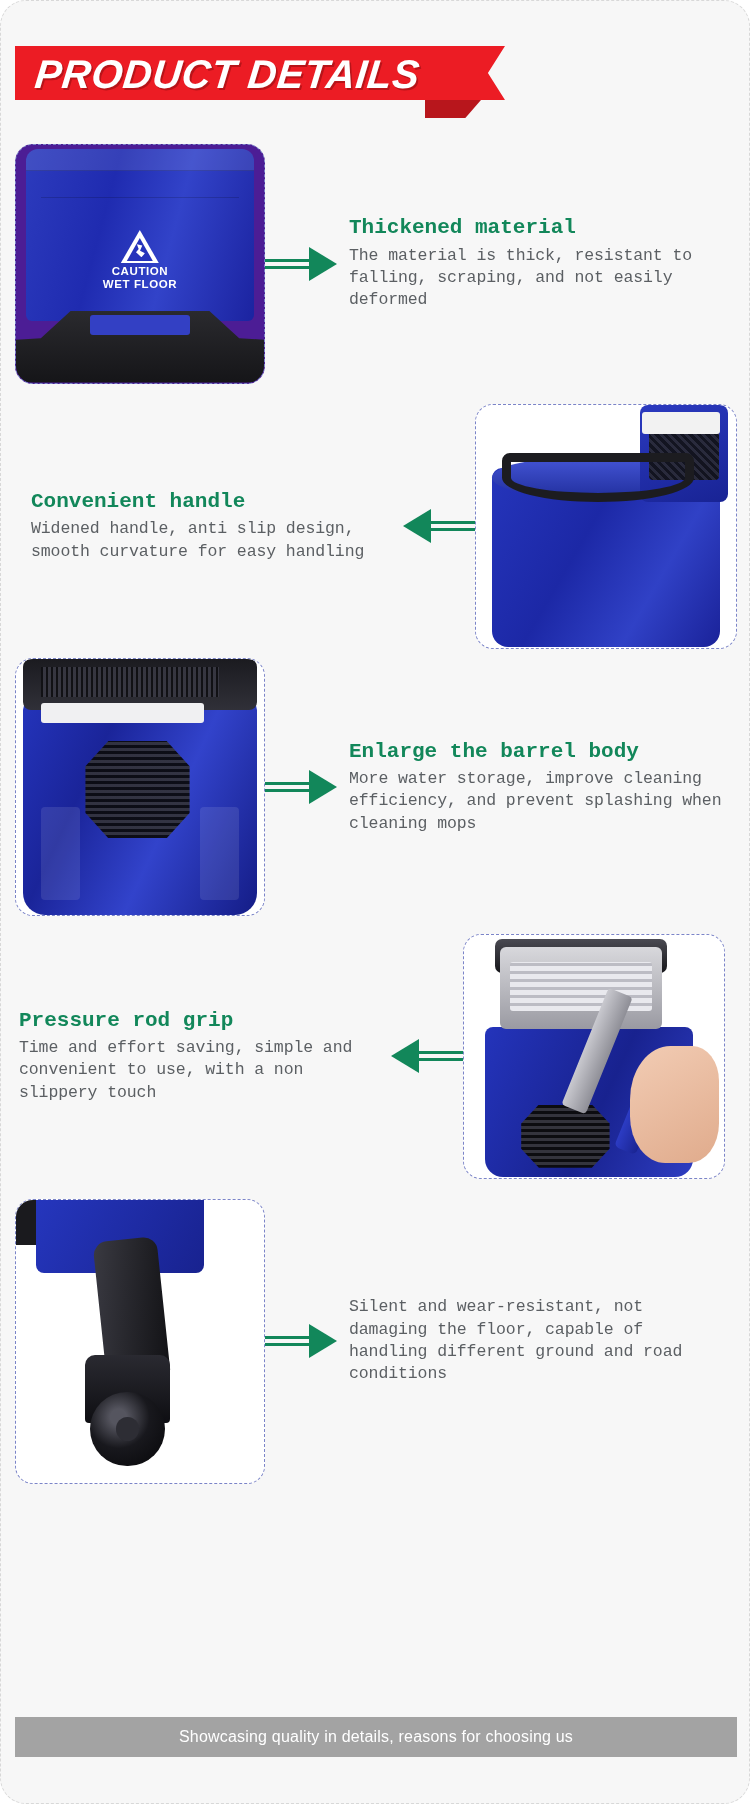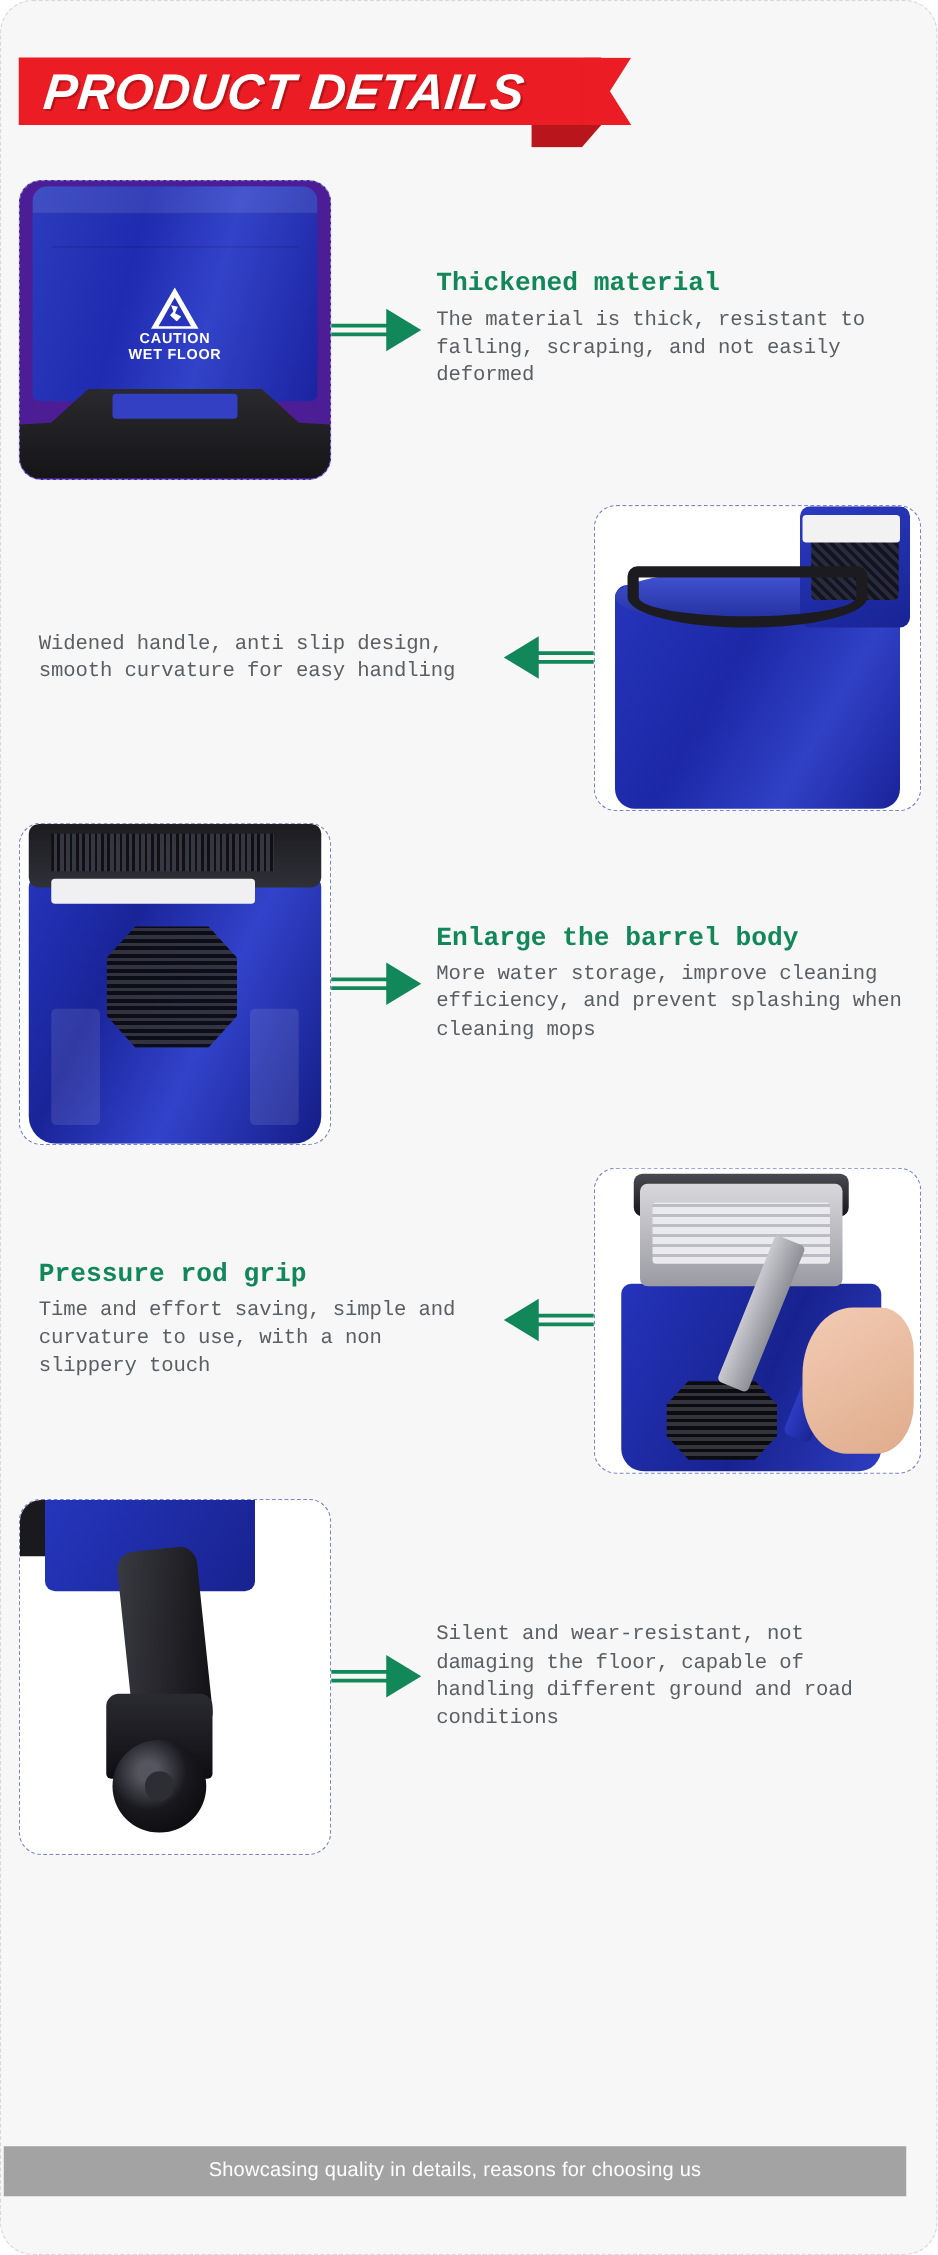--- a/index.html
+++ b/index.html
@@ -137,21 +137,21 @@
   
   .arrow.right .shaft-a, .arrow.right .shaft-b { left: 0; width: 48px; }
   .arrow.right .head { left: 44px; border-left: 28px solid #12875a; }
   
   .arrow.left .shaft-a, .arrow.left .shaft-b { right: 0; width: 48px; }
   .arrow.left .head { right: 44px; border-right: 28px solid #12875a; }
 
   
   .footer {
     position: absolute;
-    left: 2px;
+    left: 14px;
     top: 1716px;
     width: 722px;
     height: 40px;
     background: #a3a3a3;
     color: #ffffff;
     font-size: 16px;
     display: flex;
     align-items: center;
     justify-content: center;
     letter-spacing: 0.2px;
@@ -400,20 +400,21 @@
 
     <div class="text-col right">
       <div class="f-title">Thickened material</div>
       <div class="f-desc">The material is thick, resistant to falling, scraping, and not easily deformed</div>
     </div>
   </div>
 
   <div class="feature" style="left:14px; top:400px; width:722px; height:250px;">
 
     <div class="text-col left" style="padding-left:16px;">
+      <div class="f-title">Convenient handle</div>
       <div class="f-desc">Widened handle, anti slip design, smooth curvature for easy handling</div>
     </div>
 
     <div class="arrow left">
       <div class="shaft-a"></div>
         <div class="shaft-b"></div>
         <div class="head"></div>
     </div>
 
     <div class="photo bucket2" style="width:262px; height:245px;">
@@ -446,25 +447,25 @@
         <div class="shaft-b"></div>
         <div class="head"></div>
     </div>
 
     <div class="text-col right">
       <div class="f-title">Enlarge the barrel body</div>
       <div class="f-desc">More water storage, improve cleaning efficiency, and prevent splashing when cleaning mops</div>
     </div>
   </div>
 
-  <div class="feature" style="left:14px; top:930px; width:722px; height:250px;">
+  <div class="feature" style="left:2px; top:930px; width:722px; height:250px;">
 
     <div class="text-col left" style="padding-left:16px;">
       <div class="f-title">Pressure rod grip</div>
-      <div class="f-desc">Time and effort saving, simple and curvature to use, with a non slippery touch</div>
+      <div class="f-desc">Time and effort saving, simple and convenient to use, with a non slippery touch</div>
     </div>
 
     <div class="arrow left">
       <div class="shaft-a"></div>
         <div class="shaft-b"></div>
         <div class="head"></div>
     </div>
 
     <div class="photo bucket4" style="width:262px; height:245px;">
       <div class="ph-inner">

